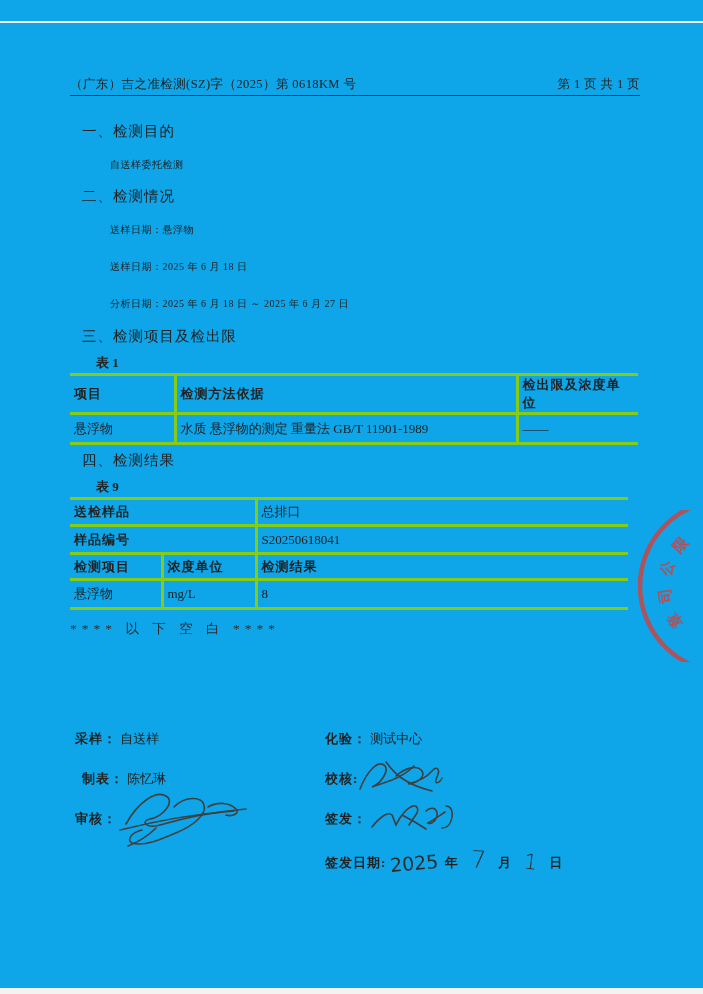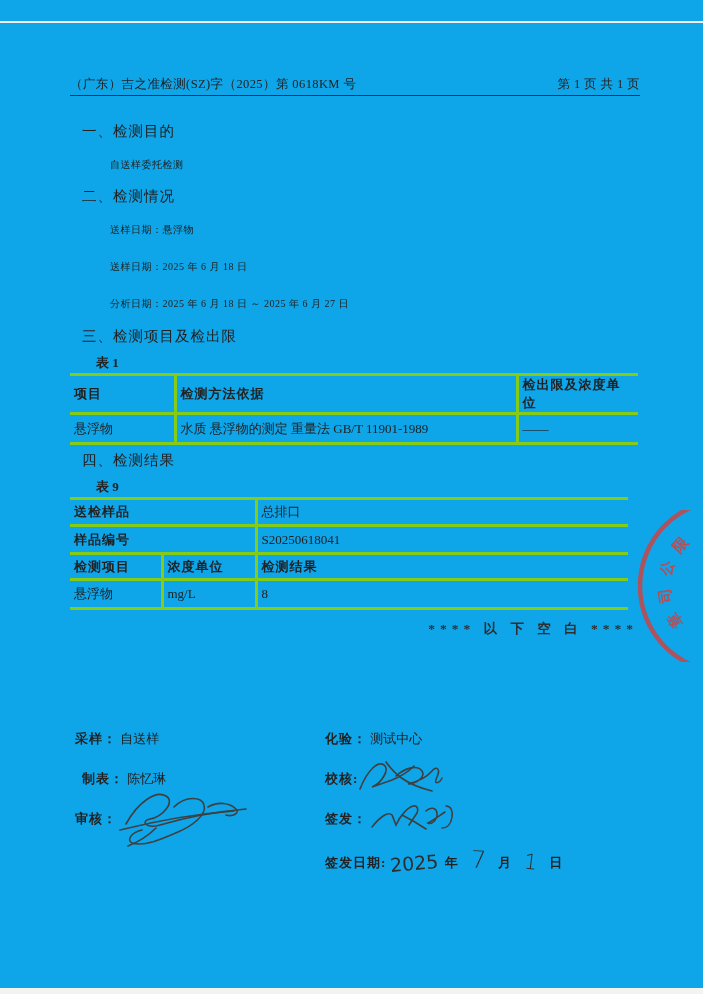--- a/index.html
+++ b/index.html
@@ -19,22 +19,22 @@
   .sec-title { position:absolute; left:82px; font-size:14.5px; font-weight:normal; letter-spacing:1px; }
   .body-line { position:absolute; left:110px; font-size:10px; letter-spacing:0.5px; }
   .tbl-caption { position:absolute; left:96px; font-size:13px; font-weight:bold; }
 
   table.tbl { position:absolute; border-collapse:collapse; table-layout:fixed; font-size:13px; }
   table.tbl td { border:3px solid #84cc16; text-align:left; vertical-align:middle; padding:0 4px; }
   table.tbl tr td:first-child { border-left:none; }
   table.tbl tr td:last-child  { border-right:none; }
   td.hd { font-weight:bold; letter-spacing:1px; }
 
-  .blank-line { position:absolute; left:70px; top:620px; width:568px; text-align:right;
-                font-size:13.5px; letter-spacing:5px; font-weight:bold; color:#2e2e2e; }
+  .blank-line { position:absolute; left:70px; top:620px; width:568px; text-align:left;
+                font-size:13.5px; letter-spacing:5px; font-weight:normal; color:#2e2e2e; }
 
   .foot-row { position:absolute; font-size:13px; white-space:nowrap; }
   .foot-lbl { font-weight:bold; letter-spacing:1px; }
   .sig-svg { position:absolute; }
   .sig-svg path { fill:none; stroke:#3f3f3f; stroke-width:1.6; stroke-linecap:round; }
 
   .date-row { position:absolute; left:325px; top:846px; display:flex; align-items:flex-end; font-size:13px; }
   .hw { font-family:"DejaVu Sans",sans-serif; color:#2d2d2d; }
   .hw-year  { font-size:19px; transform:rotate(-5deg); margin:0 6px 0 4px; }
   .hw-month { font-size:24px; transform:rotate(3deg);  margin:0 12px; font-weight:300; }

